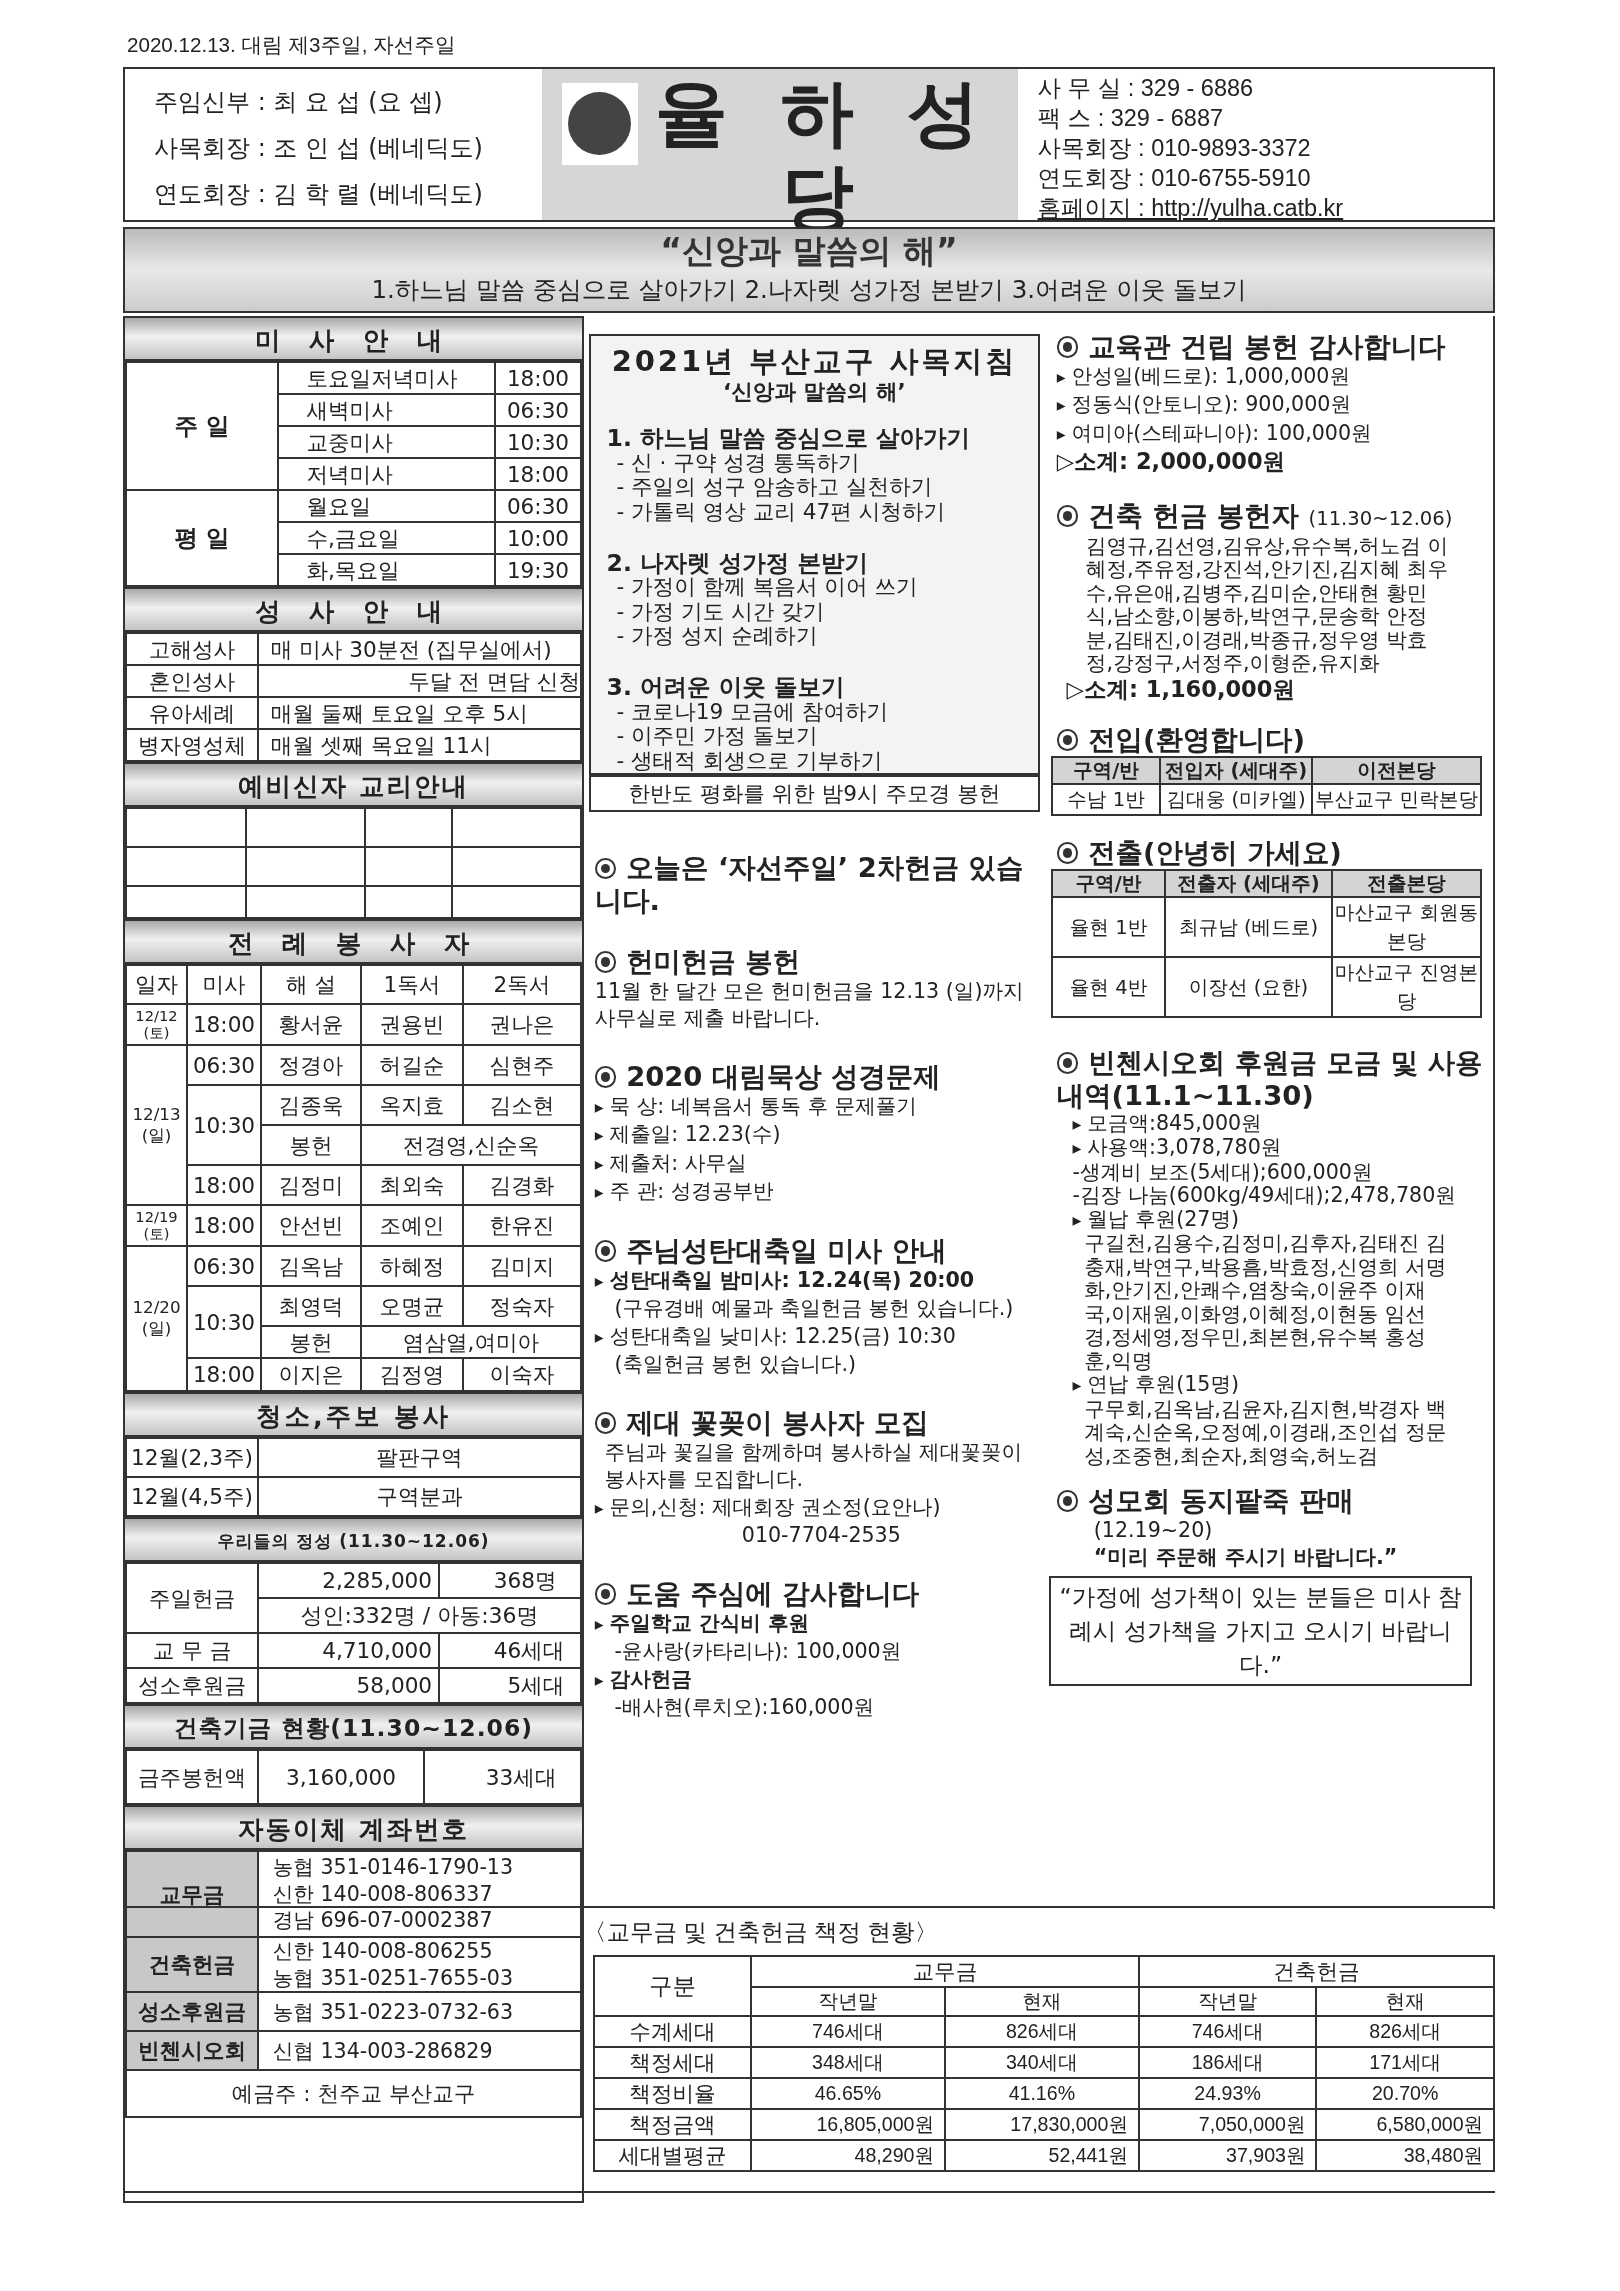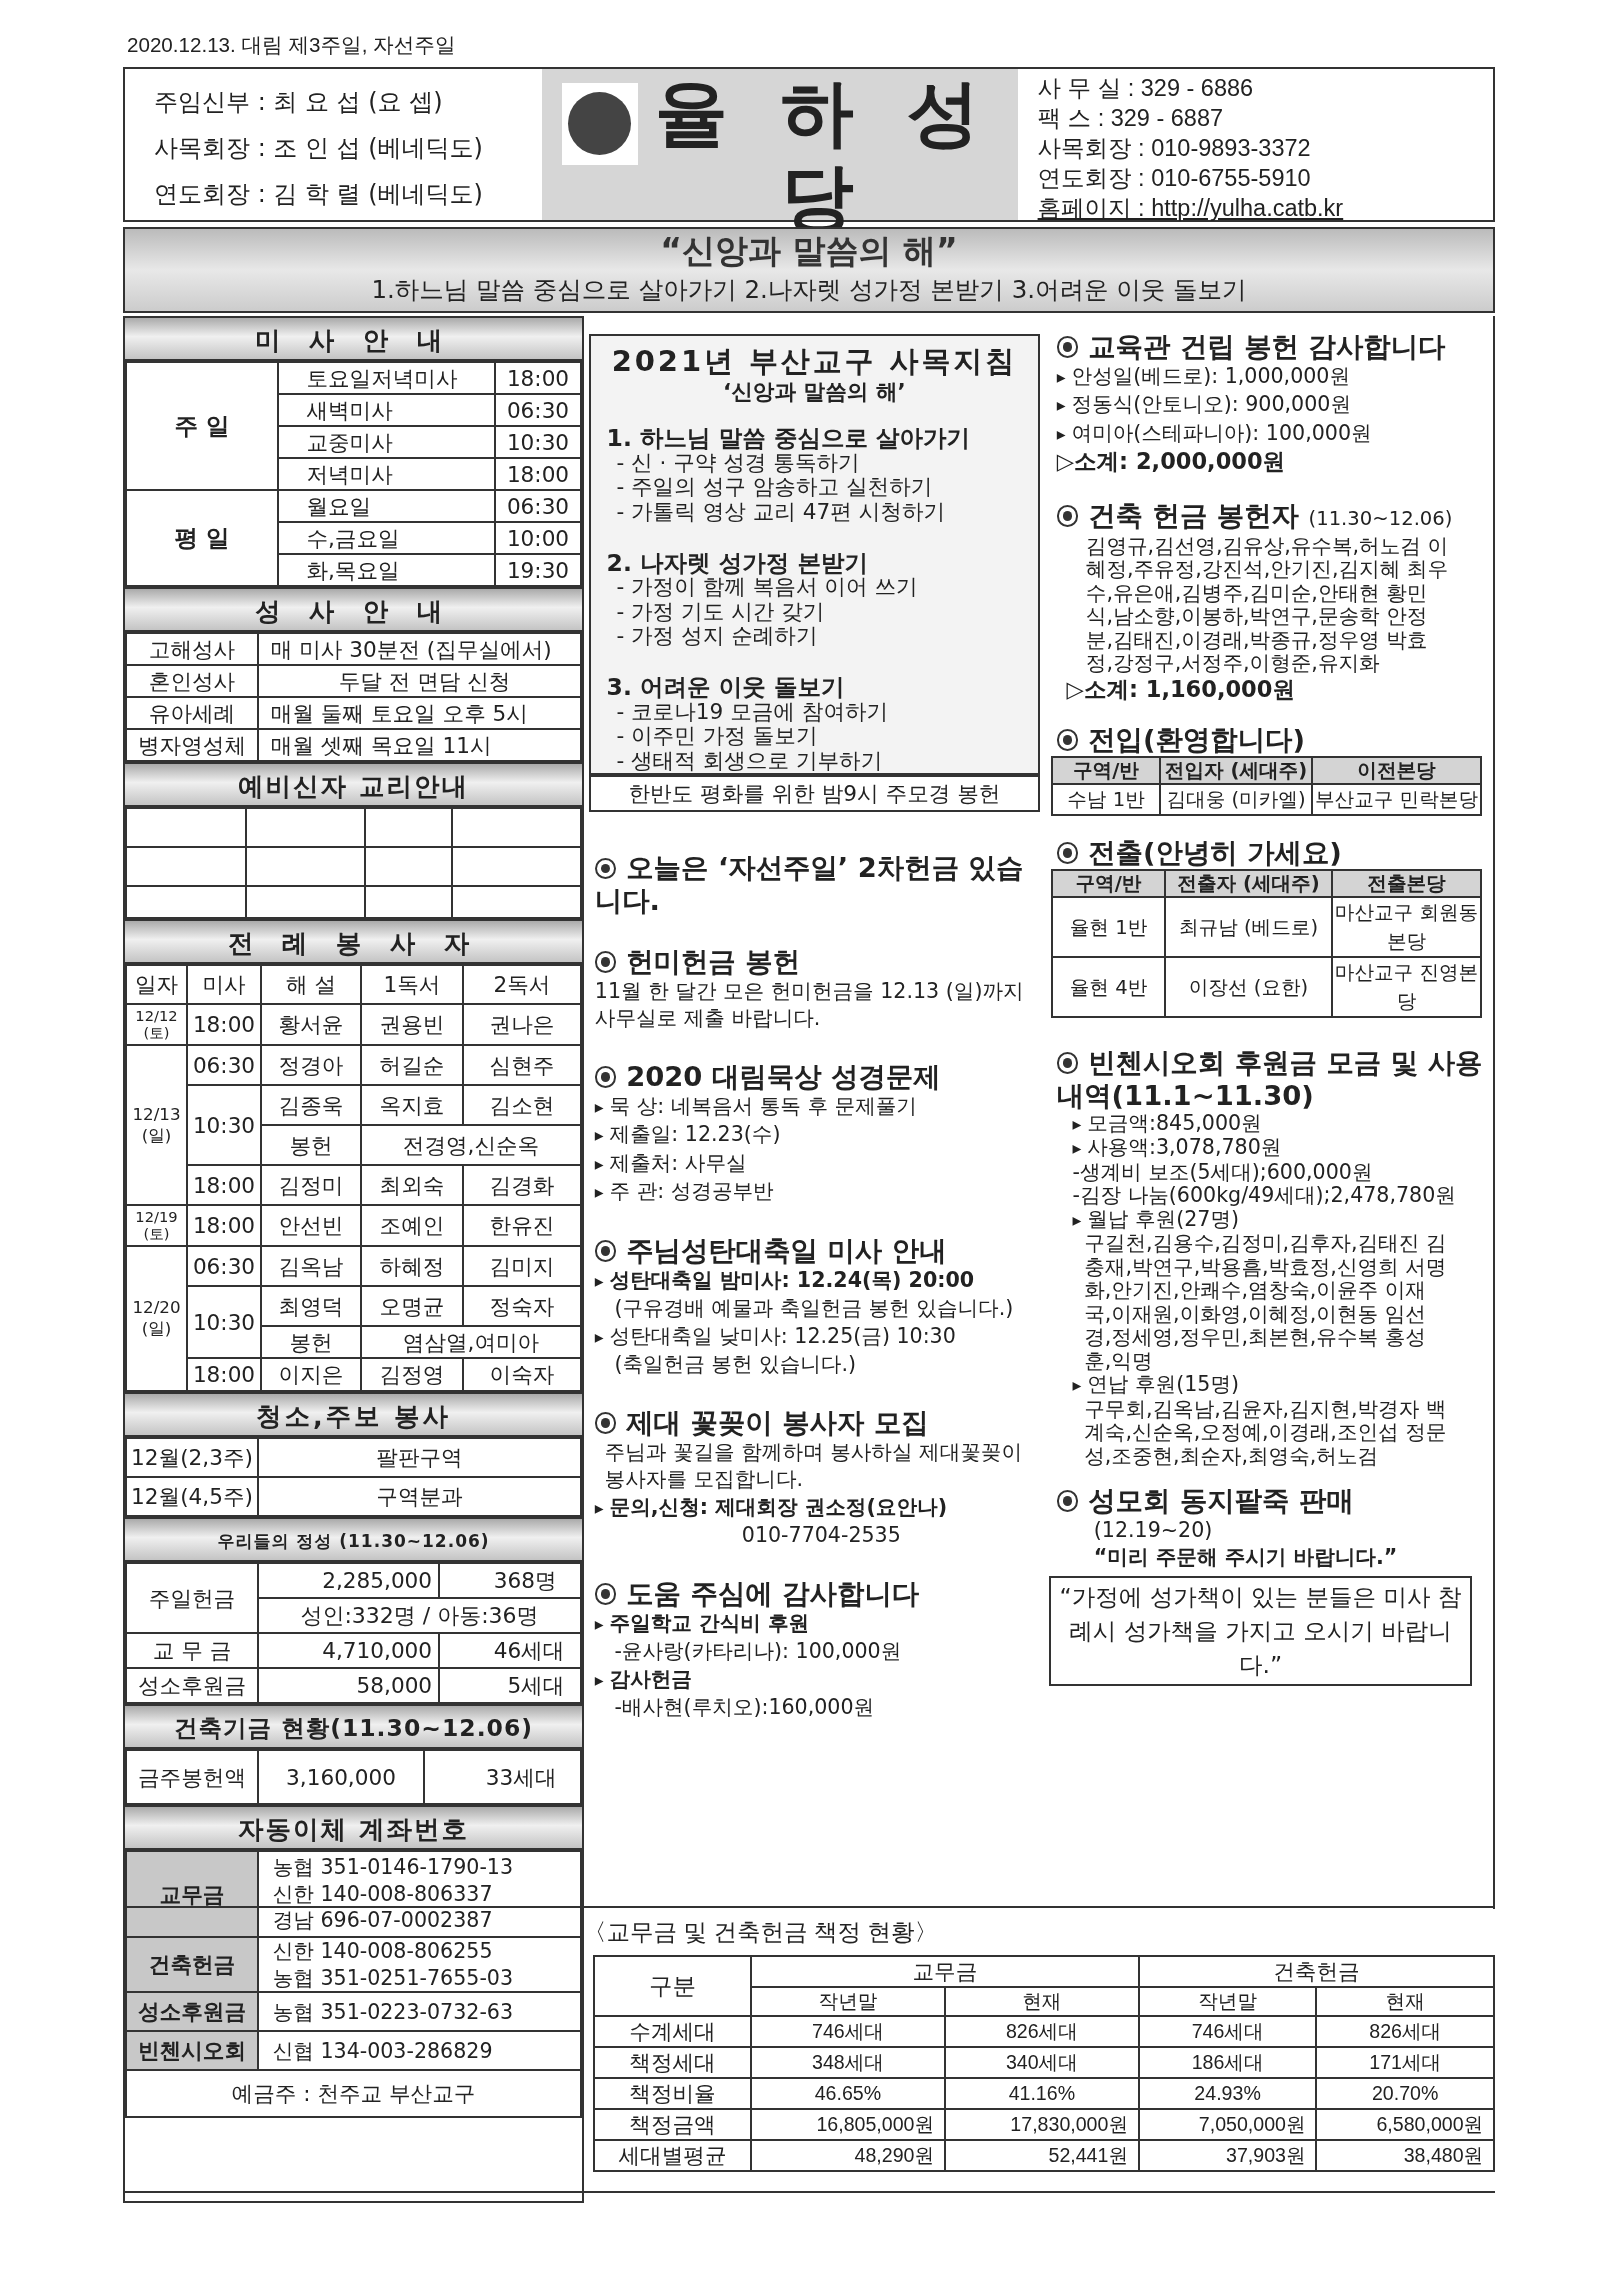--- a/index.html
+++ b/index.html
@@ -120,21 +120,21 @@
     </table>
   <div class="sechead">성 사 안 내</div>
   <table>
     <tbody>
         <tr>
           <td style="width:132px">고해성사</td>
           <td style="text-align:left;padding-left:11.8px">매 미사 30분전 (집무실에서)</td>
         </tr>
     <tr>
           <td>혼인성사</td>
-          <td style="text-align:center;padding-left:10px">두달 전 면담 신청</td>
+          <td style="text-align:right;padding-left:10px">두달 전 면담 신청</td>
         </tr>
     <tr>
           <td>유아세례</td>
           <td style="text-align:left;padding-left:11.8px">매월 둘째 토요일 오후 5시</td>
         </tr>
     <tr>
           <td>병자영성체</td>
           <td style="text-align:left;padding-left:11.8px">매월 셋째 목요일 11시</td>
         </tr>
   </tbody>
@@ -355,21 +355,21 @@
   <div class="notice">
     <h3><span class="bull"></span><span>주님성탄대축일 미사 안내</span></h3>
     <div class="tri" style="font-weight:bold">성탄대축일 밤미사: 12.24(목) 20:00</div>
     <div style="padding-left:19.6px">(구유경배 예물과 축일헌금 봉헌 있습니다.)</div>
     <div class="tri" style="font-weight:normal">성탄대축일 낮미사: 12.25(금) 10:30</div>
     <div style="padding-left:19.6px">(축일헌금 봉헌 있습니다.)</div>
   </div>
   <div class="notice">
     <h3><span class="bull"></span><span>제대 꽃꽂이 봉사자 모집</span></h3>
     <div style="padding-left:9.8px">주님과 꽃길을 함께하며 봉사하실 제대꽃꽂이 봉사자를 모집합니다.</div>
-    <div class="tri" style="font-weight:bold">문의,신청: 제대회장 권소정(요안나)</div>
+    <div class="tri" style="font-weight:normal">문의,신청: 제대회장 권소정(요안나)</div>
     <div style="padding-left:147px">010-7704-2535</div>
   </div>
   <div class="notice">
     <h3><span class="bull"></span><span>도움 주심에 감사합니다</span></h3>
     <div class="tri" style="font-weight:bold">주일학교 간식비 후원</div>
     <div style="padding-left:19.6px">-윤사랑(카타리나): 100,000원</div>
     <div class="tri" style="font-weight:bold">감사헌금</div>
     <div style="padding-left:19.6px">-배사현(루치오):160,000원</div>
   </div>
 </div>

